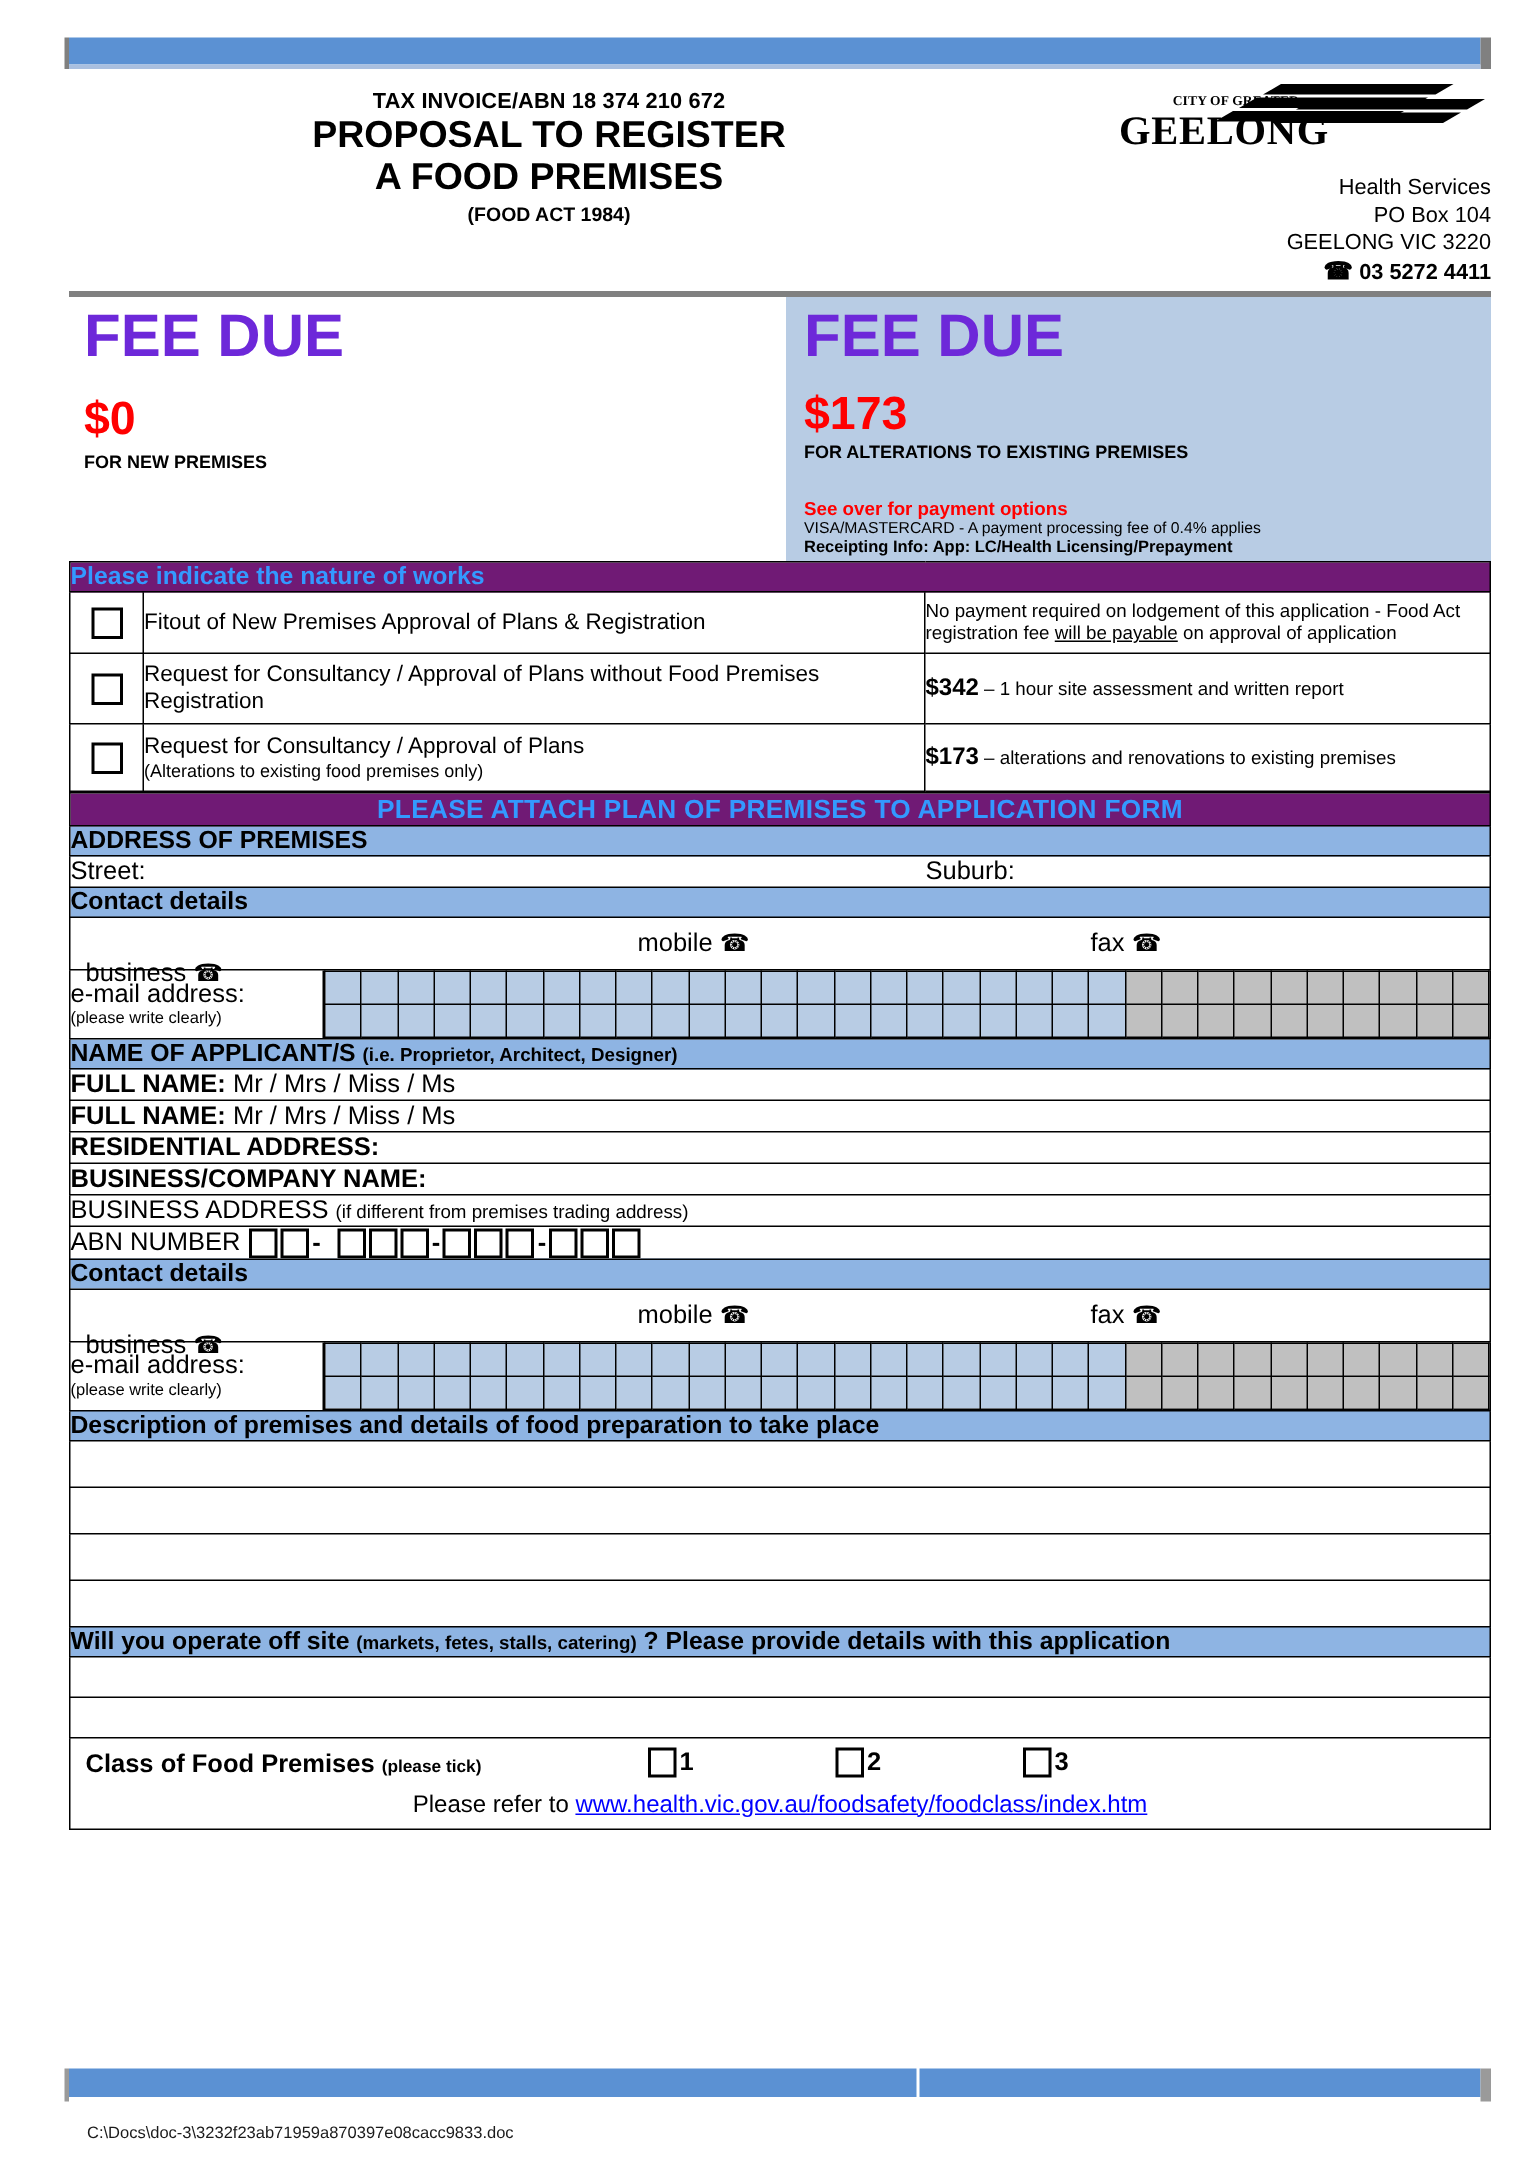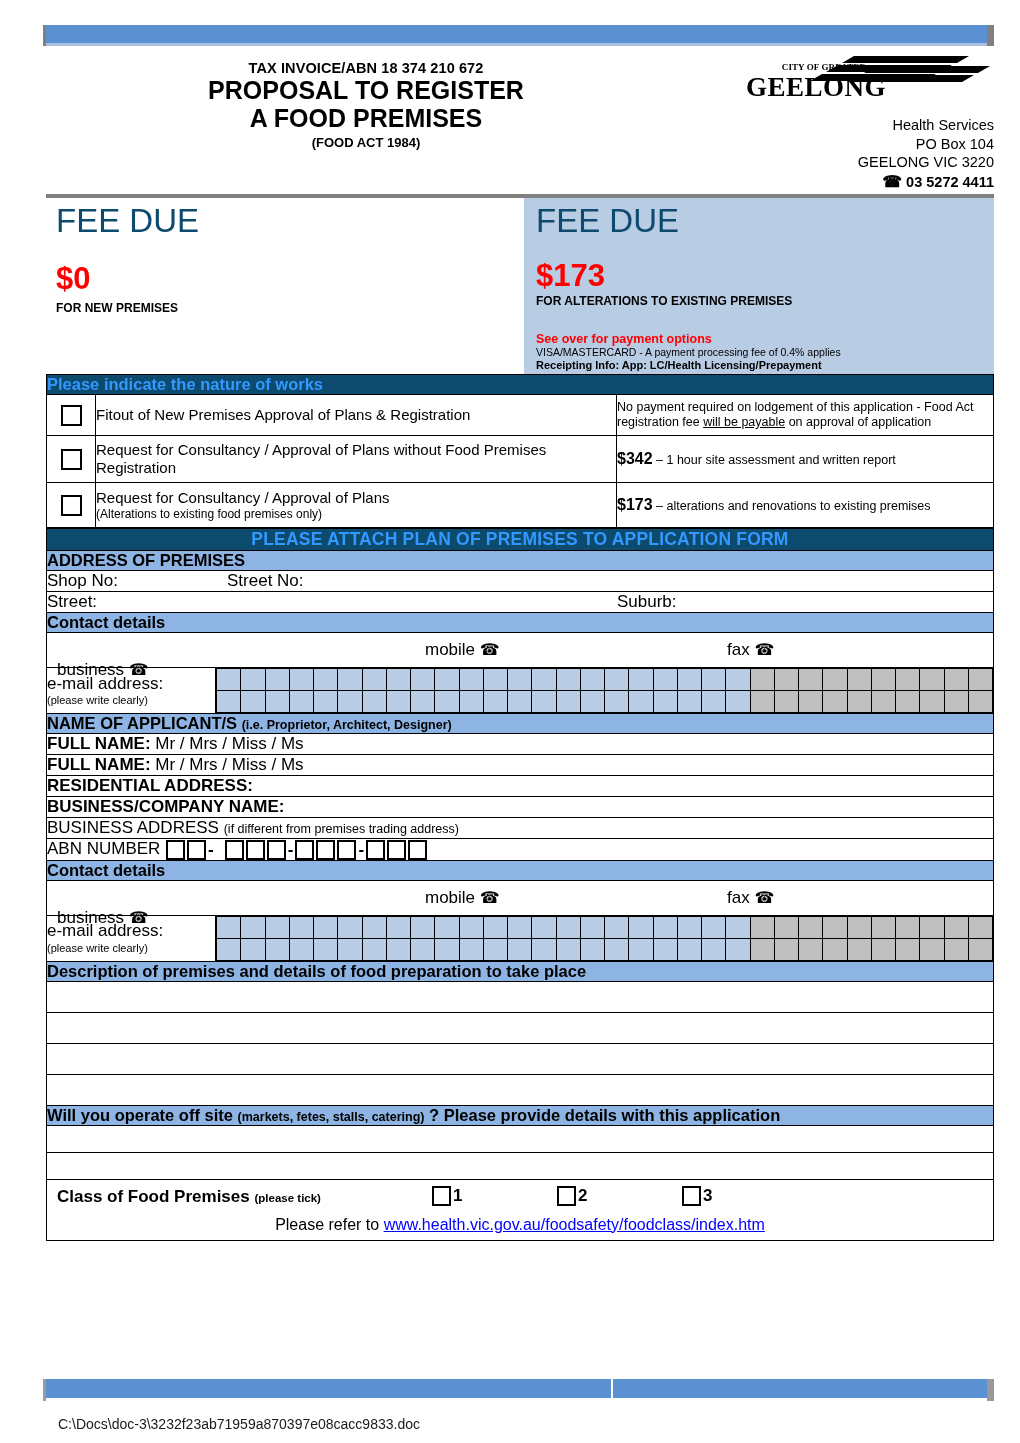--- a/index.html
+++ b/index.html
@@ -144,23 +144,23 @@
     width: 478px; height: 176px;
     background: #ffffff;
   }
   .fee-right {
     position: absolute;
     left: 478px; top: 0;
     width: 470px; height: 176px;
     background: #b8cce4;
   }
   .fee-title {
-    color: #0c4a6e;
-    font-weight: normal;
-    font-size: 33px;
+    color: #6d28d9;
+    font-weight: bold;
+    font-size: 40px;
     line-height: 1;
   }
   .fee-amount {
     color: #ff0000;
     font-weight: bold;
     font-size: 31px;
     line-height: 1;
   }
   .fee-caption {
     color: #000000;
@@ -203,21 +203,21 @@
     width: 948px;
     border-collapse: collapse;
   }
   .tbl td {
     border: 1.5px solid #000;
     padding: 0;
     vertical-align: middle;
   }
 
   .band-navy {
-    background: #0c4a6e;
+    background: #701a75;
     color: #3399ff;
     font-weight: bold;
   }
   .band-navy.centered { text-align: center; }
   .band-blue {
     background: #8eb4e3;
     color: #000;
     font-weight: bold;
   }
 
@@ -374,21 +374,21 @@
   }
   .botbar-left-edge {
     position: absolute; left: -3px; top: 0;
     width: 3px; height: 22px;
     background: #9a9a9a;
   }
 
   .footer-path {
     position: absolute;
     left: 58px; top: 1416px;
-    font-size: 14px;
+    font-size: 11px;
     color: #1a1a1a;
   }
 </style>
 </head>
 <body>
 
 <div class="page">
 
   <div class="topbar-wrap">
     <div class="topbar-left-edge"></div>
@@ -487,25 +487,20 @@
 
     <tbody>
         <tr>
       <td class="band-navy centered sec-title-attach">PLEASE ATTACH PLAN OF PREMISES TO APPLICATION FORM</td>
     </tr>
 
     <tr>
       <td class="band-blue sec-title-blue">ADDRESS OF PREMISES</td>
     </tr>
 
-    <tr>
-      <td class="fieldrow">
-        <span style="display:inline-block;width:180px;">Shop No:</span><span>Street No:</span>
-      </td>
-    </tr>
 
     <tr>
       <td class="fieldrow">
         <span style="display:inline-block;width:570px;">Street:</span><span>Suburb:</span>
       </td>
     </tr>
 
     <tr>
       <td class="band-blue sec-title-blue">Contact details</td>
     </tr>

